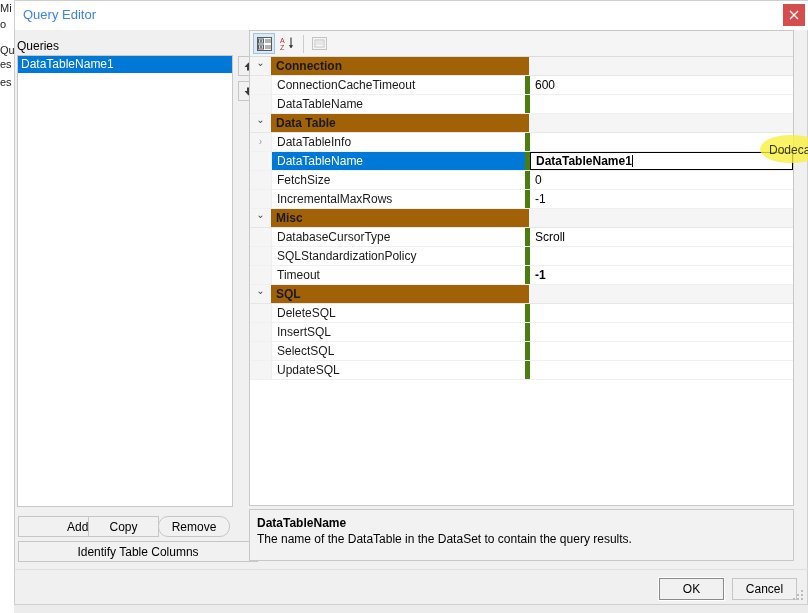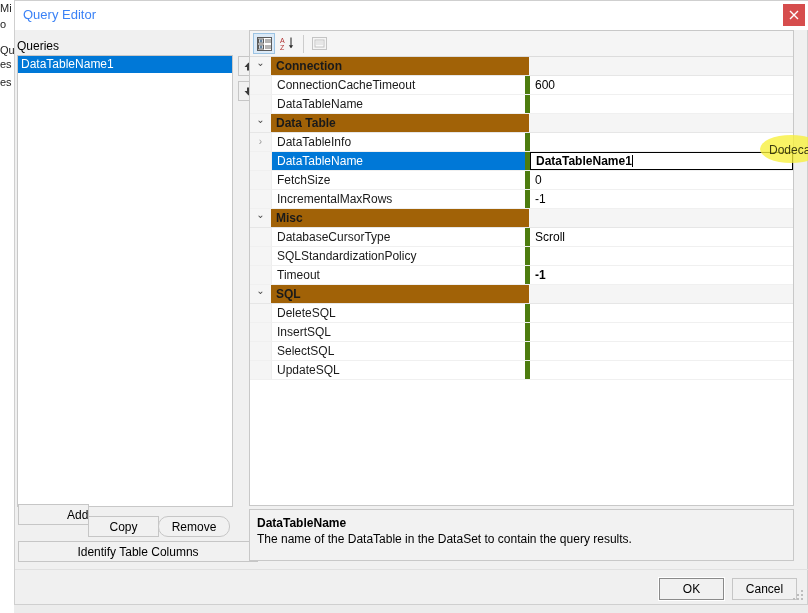--- a/index.html
+++ b/index.html
@@ -126,21 +126,21 @@
     background: #f1f1f1;
     border: 1px solid #c6c6c6;
     box-sizing: border-box;
     font-family: "Liberation Sans", sans-serif;
     font-size: 12px;
     color: #000;
     cursor: pointer;
     text-align: center;
     padding: 0;
   }
-  #btn-add    { left: 3px;   top: 503px; width: 71px; height: 21px; padding-left: 48px; }
+  #btn-add    { left: 3px;   top: 515px; width: 71px; height: 21px; padding-left: 48px; }
   #btn-copy   { left: 73px;  top: 515px; width: 71px; height: 21px; }
   #btn-remove { left: 143px; top: 515px; width: 72px; height: 21px; border-radius: 10px; }
   #btn-identify { left: 3px; top: 540px; width: 240px; height: 21px; }
 
   
   #propgrid {
     position: absolute;
     left: 234px; top: 29px;
     width: 545px; height: 476px;
     background: #ffffff;

